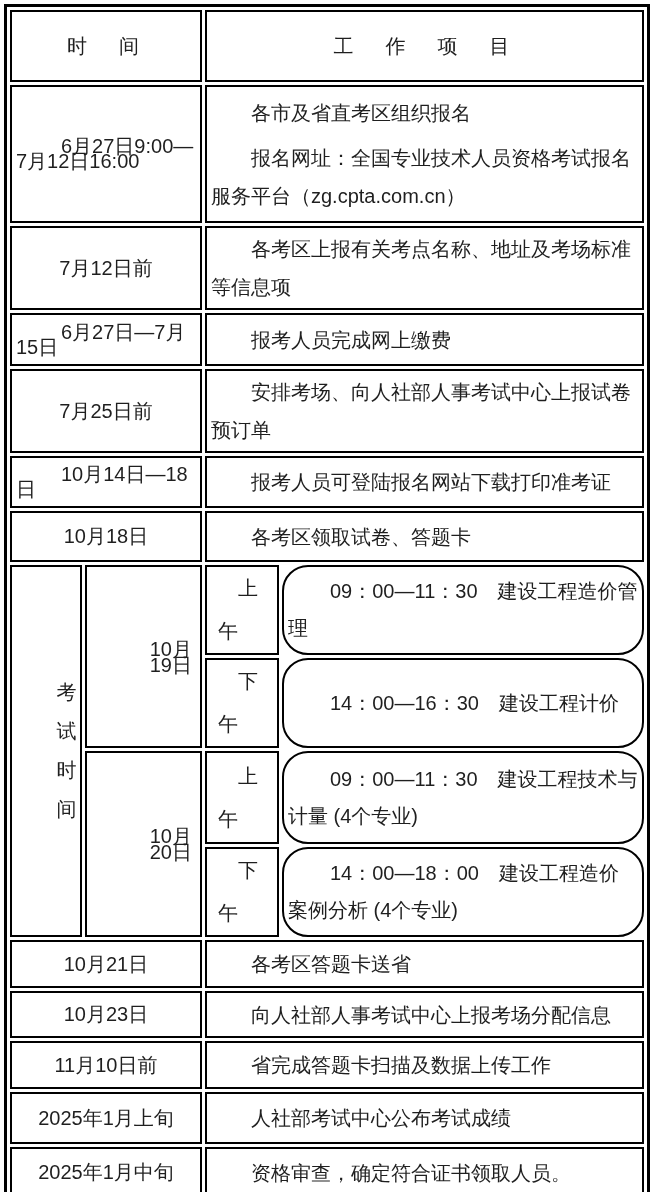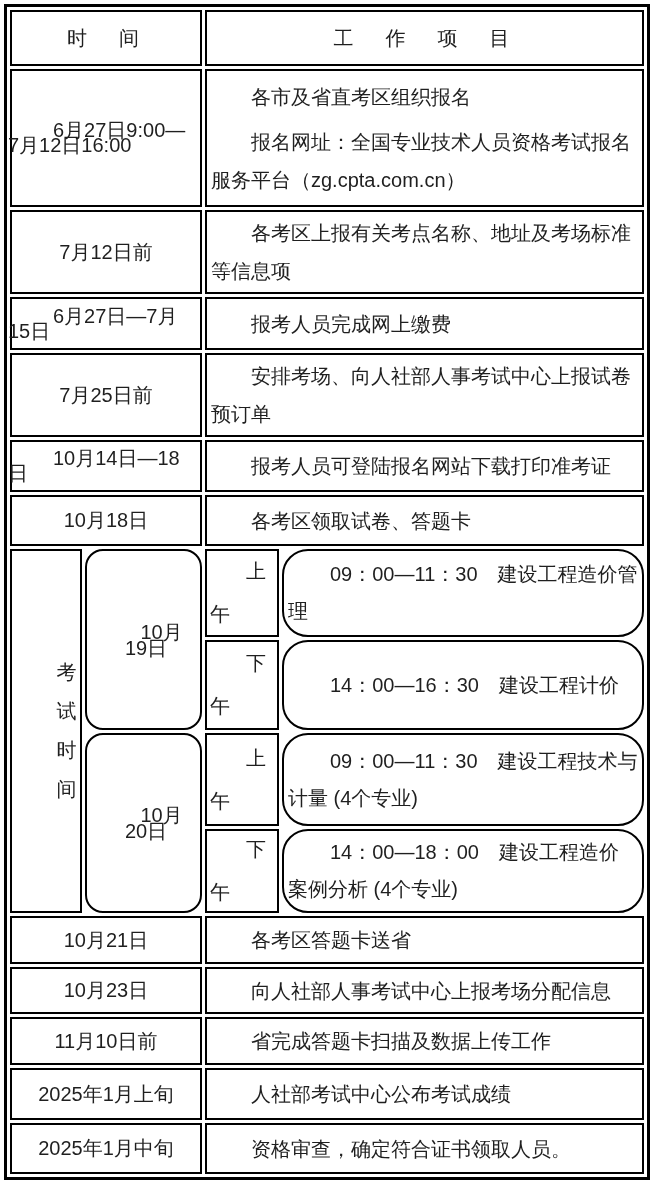--- a/index.html
+++ b/index.html
@@ -15,21 +15,21 @@
     margin: 4px 0 0 4px;
     width: 646px;
     table-layout: fixed;
     background: #fff;
   }
   td {
     border: 2px solid #000;
     background: #fff;
     vertical-align: middle;
     font-size: 20px;
-    padding: 0;
+    padding: 8px;
     overflow: visible;
   }
   
   td.c-head { text-align: center; letter-spacing: 0.30em; height: 52px; }
   
   td.c-time { text-align: center; }
   td.c-time.two { text-align: left; }
   .hang { line-height: 0.75; }
   .hang .hl1 { display: block; text-indent: 2.05em; white-space: nowrap; }
   .hang .hl2 { display: block; margin-left: -4px; white-space: nowrap; }
@@ -39,21 +39,21 @@
   td.c-work p + p { margin-top: 7px; }
   
   td.c-exam-label { text-align: right; padding-right: 3px; }
   .vert {
     display: inline-block;
     width: 1.05em;
     word-break: break-all;
     line-height: 1.95;
     text-align: center;
   }
-  td.c-date { text-align: center; border-radius: 18px; }
+  td.c-date { text-align: right; }
   td.c-date .hl1 { text-indent: 1.8em; }
   td.c-date .hl2 { margin-left: 0; padding-left: 5px; }
   td.c-date .hang { line-height: 0.8; }
   td.c-period { }
   .period { display: flex; flex-direction: column; gap: 16px; }
   .period .p1 { align-self: flex-end; margin-right: 11px; }
   .period .p2 { align-self: flex-start; margin-left: 3px; }
   td.c-session { text-align: left; padding: 0 4px; line-height: 1.85; border-radius: 26px; }
   td.c-session p { margin: 0; text-indent: 2.1em; }
   

